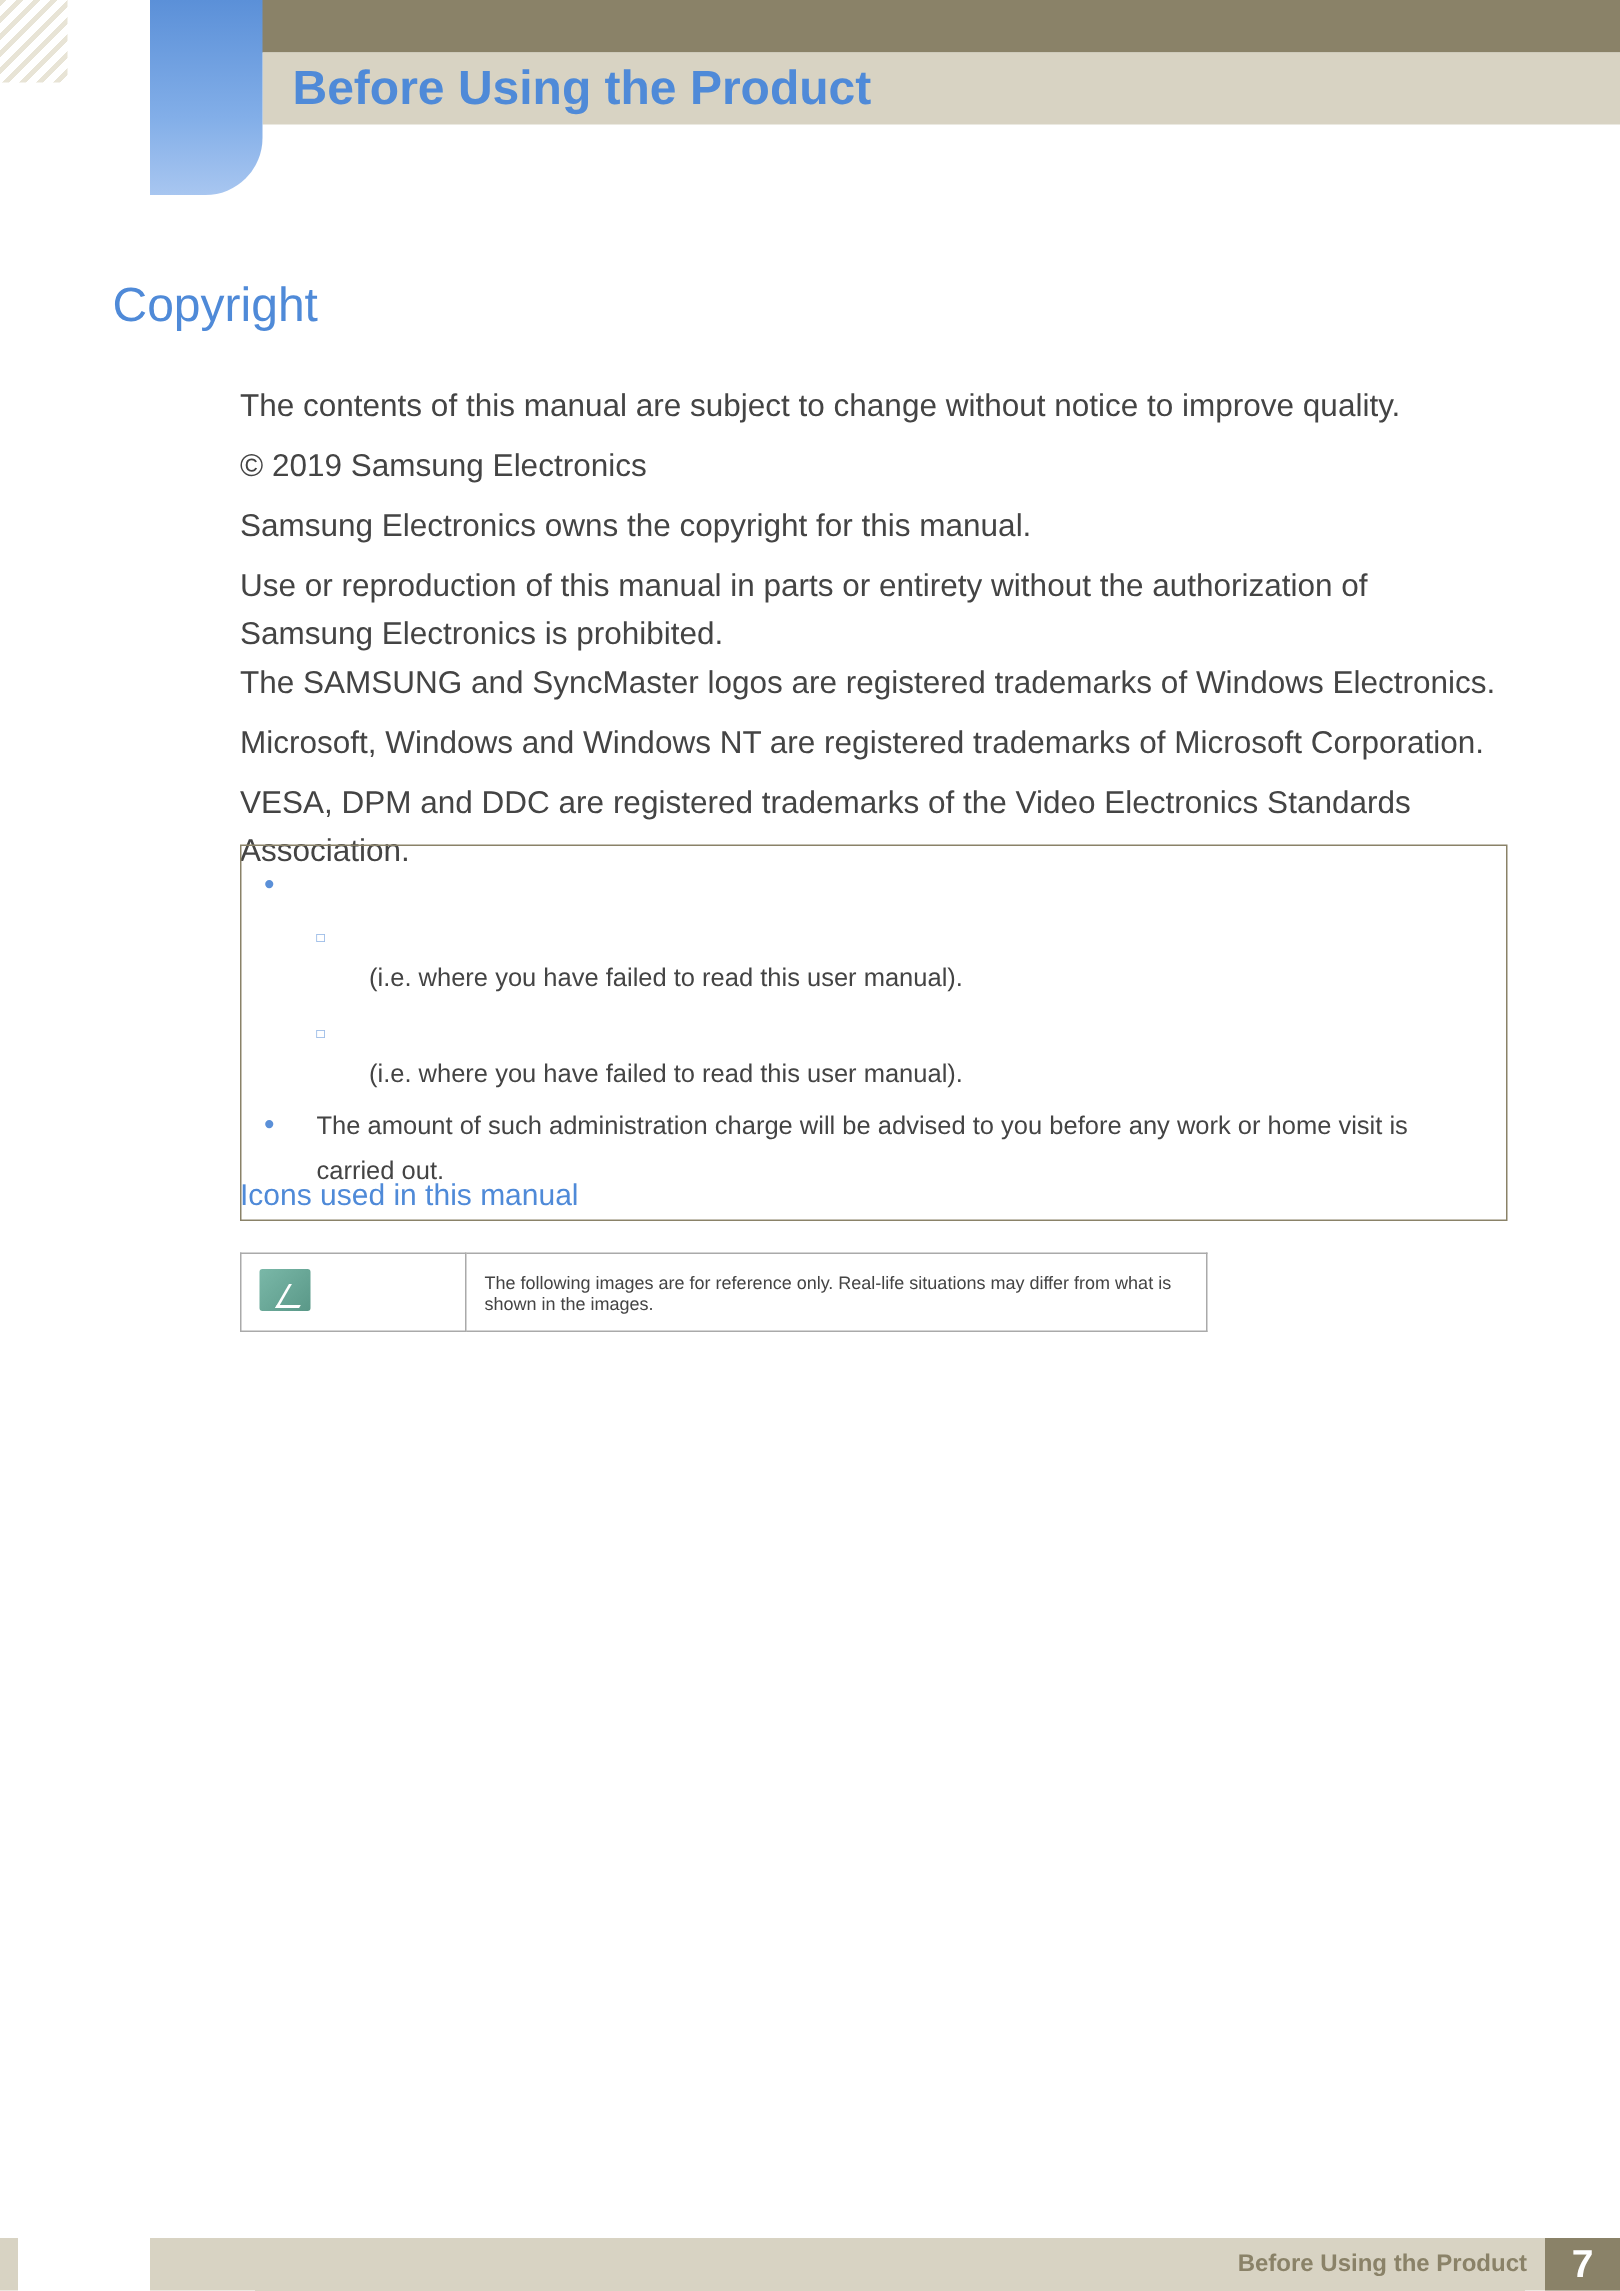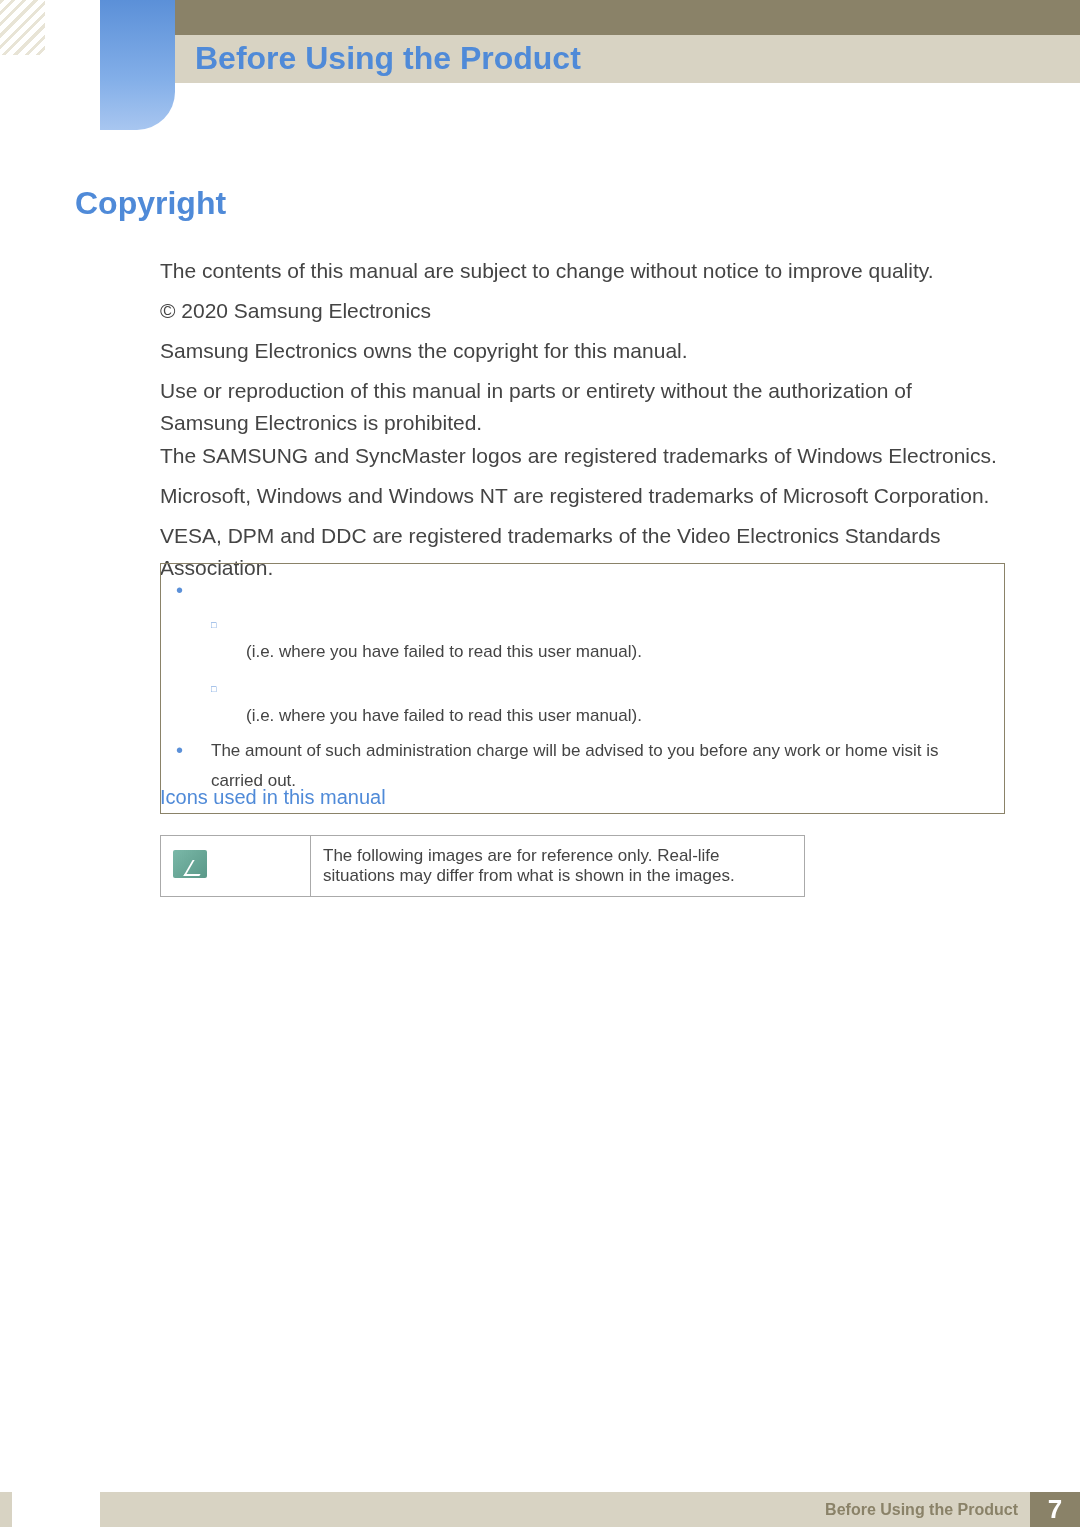--- a/index.html
+++ b/index.html
@@ -40,21 +40,21 @@
   .diag-stripes {
     position: absolute;
     top: 0; left: 0;
     width: 45px; height: 55px;
     background: repeating-linear-gradient(135deg, #e8e4d6 0 3px, #fff 3px 8px);
   }
   .section-title {
     position: absolute;
     top: 185px; left: 75px;
     font-size: 32px;
-    font-weight: bold;
+    font-weight: normal;
     color: #4f8ad8;
   }
   .body-text {
     position: absolute;
     left: 160px;
     right: 75px;
     font-size: 21px;
     color: #444;
     line-height: 1.5;
   }
@@ -82,21 +82,21 @@
     position: absolute;
     top: 786px; left: 160px;
     font-size: 20px;
     font-weight: normal;
     color: #4f8ad8;
   }
   .icon-table {
     position: absolute;
     top: 835px; left: 160px; right: 275px;
     border-collapse: collapse;
-    font-size: 17px;
+    font-size: 12px;
     color: #444;
   }
   .icon-table td { border: 1px solid #aaa; padding: 10px 12px; vertical-align: middle; }
   .icon-cell { width: 150px; text-align: left; }
   .note-icon {
     display: inline-block;
     width: 34px; height: 28px;
     background: linear-gradient(135deg, #7ab8a8 0%, #5a9888 100%);
     position: relative;
     border-radius: 2px;
@@ -147,21 +147,21 @@
 
 <div class="diag-stripes"></div>
 <div class="top-bar"></div>
 <div class="chapter-bar"></div>
 <div class="blue-tab"></div>
 <div class="chapter-title">Before Using the Product</div>
 
 <div class="section-title">Copyright</div>
 
 <div class="body-text p1">The contents of this manual are subject to change without notice to improve quality.</div>
-<div class="body-text p2">© 2020 Samsung Electronics</div>
+<div class="body-text p2">© 2019 Samsung Electronics</div>
 <div class="body-text p3">Samsung Electronics owns the copyright for this manual.</div>
 <div class="body-text p4">Use or reproduction of this manual in parts or entirety without the authorization of Samsung Electronics is prohibited.</div>
 <div class="body-text p5">The SAMSUNG and SyncMaster logos are registered trademarks of Windows Electronics.</div>
 <div class="body-text p6">Microsoft, Windows and Windows NT are registered trademarks of Microsoft Corporation.</div>
 <div class="body-text p7">VESA, DPM and DDC are registered trademarks of the Video Electronics Standards Association.</div>
 
 <div class="notice-box">
   <div class="bullet-row">
     <span class="dot">•</span>
   </div>

